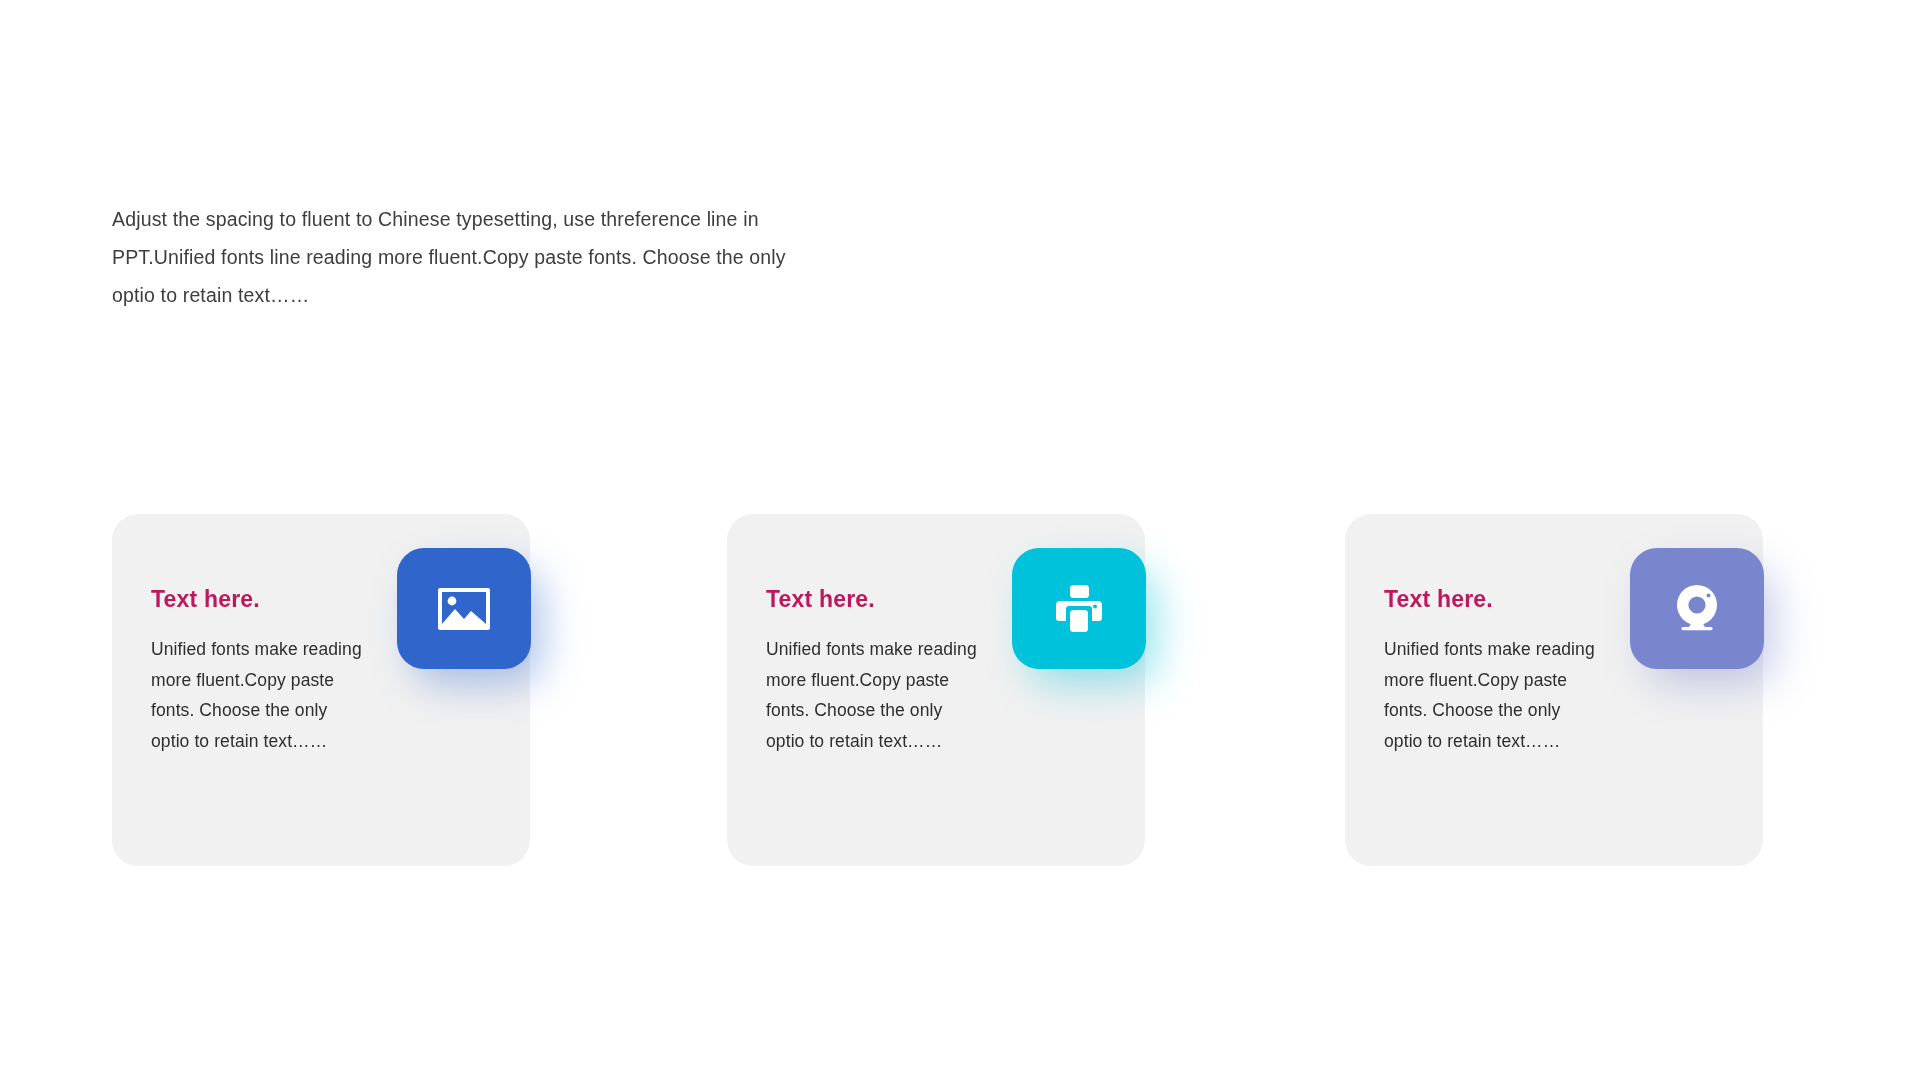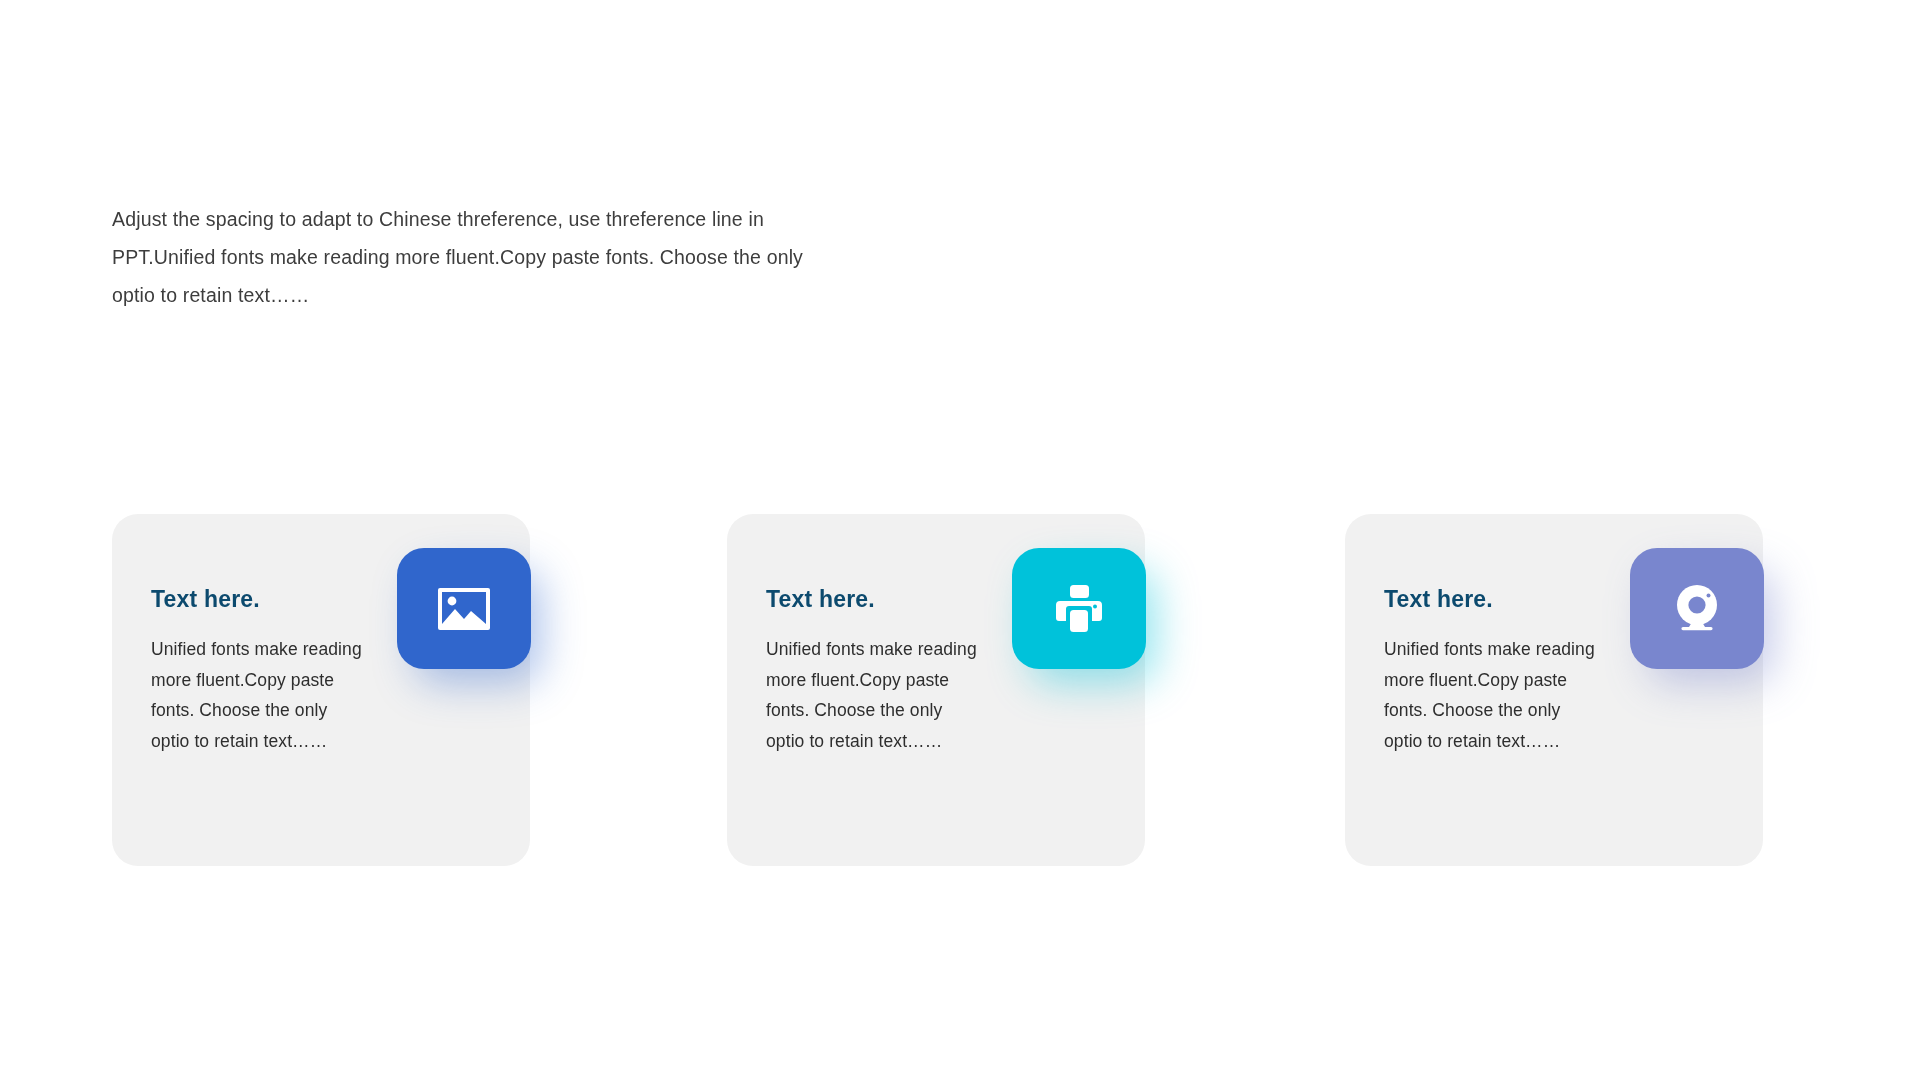--- a/index.html
+++ b/index.html
@@ -74,21 +74,21 @@
     background: #f1f1f1;
     border-radius: 26px;
   }
 
   .card-heading {
     position: absolute;
     left: 39px;
     top: 72px;
     font-size: 23px;
     font-weight: bold;
-    color: #0c4a6e;
+    color: #be185d;
     letter-spacing: 0.2px;
     white-space: nowrap;
   }
 
   .card-body {
     position: absolute;
     left: 39px;
     top: 120px;
     width: 235px;
     font-size: 17.5px;
@@ -116,22 +116,22 @@
   .icon-tile.cyan   { background: #00c2da; box-shadow: 14px 18px 42px -4px rgba(0,194,218,0.42); }
   .icon-tile.purple { background: #7986ce; box-shadow: 14px 18px 42px -4px rgba(121,134,206,0.42); }
 </style>
 </head>
 <body>
 
 <div class="slide">
 
 
   <div class="intro-paragraph">
-    <span class="ln">Adjust the spacing to adapt to Chinese threference, use threference line in</span>
-    <span class="ln">PPT.Unified fonts make reading more fluent.Copy paste fonts. Choose the only</span>
+    <span class="ln">Adjust the spacing to fluent to Chinese typesetting, use threference line in</span>
+    <span class="ln">PPT.Unified fonts line reading more fluent.Copy paste fonts. Choose the only</span>
     <span class="ln">optio to retain text……</span>
   </div>
 
   <div class="card-row">
 
     <div class="card-wrap c0">
       <div class="card-panel">
         <div class="card-heading">Text here.</div>
         <div class="card-body">
           <span class="ln">Unified fonts make reading</span>

